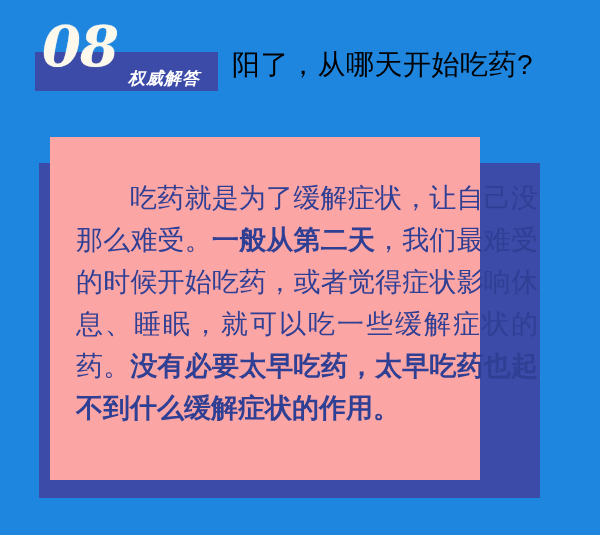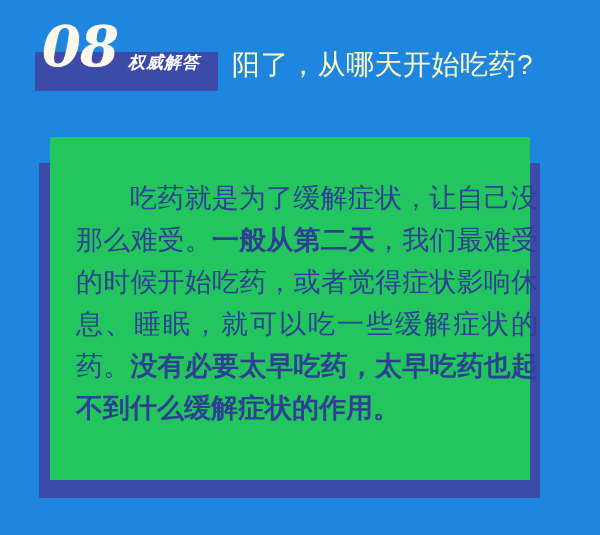--- a/index.html
+++ b/index.html
@@ -49,58 +49,58 @@
     font-size: 56px;
     line-height: 60px;
     letter-spacing: -1px;
     color: #fdf8ec;
     text-shadow: 0 0 1px rgba(253,248,236,0.6);
   }
 
   .badge-label {
     position: absolute;
     left: 128px;
-    top: 53px;
+    top: 69px;
     font-size: 17px;
     line-height: 20px;
     font-style: italic;
     font-weight: 700;
     color: #ffffff;
     letter-spacing: 1px;
   }
 
   .header-title {
     position: absolute;
     left: 232px;
     top: 48px;
     font-size: 28px;
     line-height: 34px;
     font-weight: 500;
-    color: #fef9c3;
+    color: #000000;
     letter-spacing: 0.5px;
     white-space: nowrap;
   }
 
   
   .card-shadow {
     position: absolute;
     left: 39px;
     top: 163px;
     width: 501px;
     height: 335px;
     background: #3c4aa8;
   }
 
   .card {
     position: absolute;
     left: 50px;
     top: 137px;
-    width: 480px;
+    width: 430px;
     height: 343px;
-    background: #22c55e;
+    background: #fca5a5;
   }
 
   .card-body {
     position: absolute;
     left: 26px;
     top: 40px;
     width: 462px;
   }
 
   .body-text {

